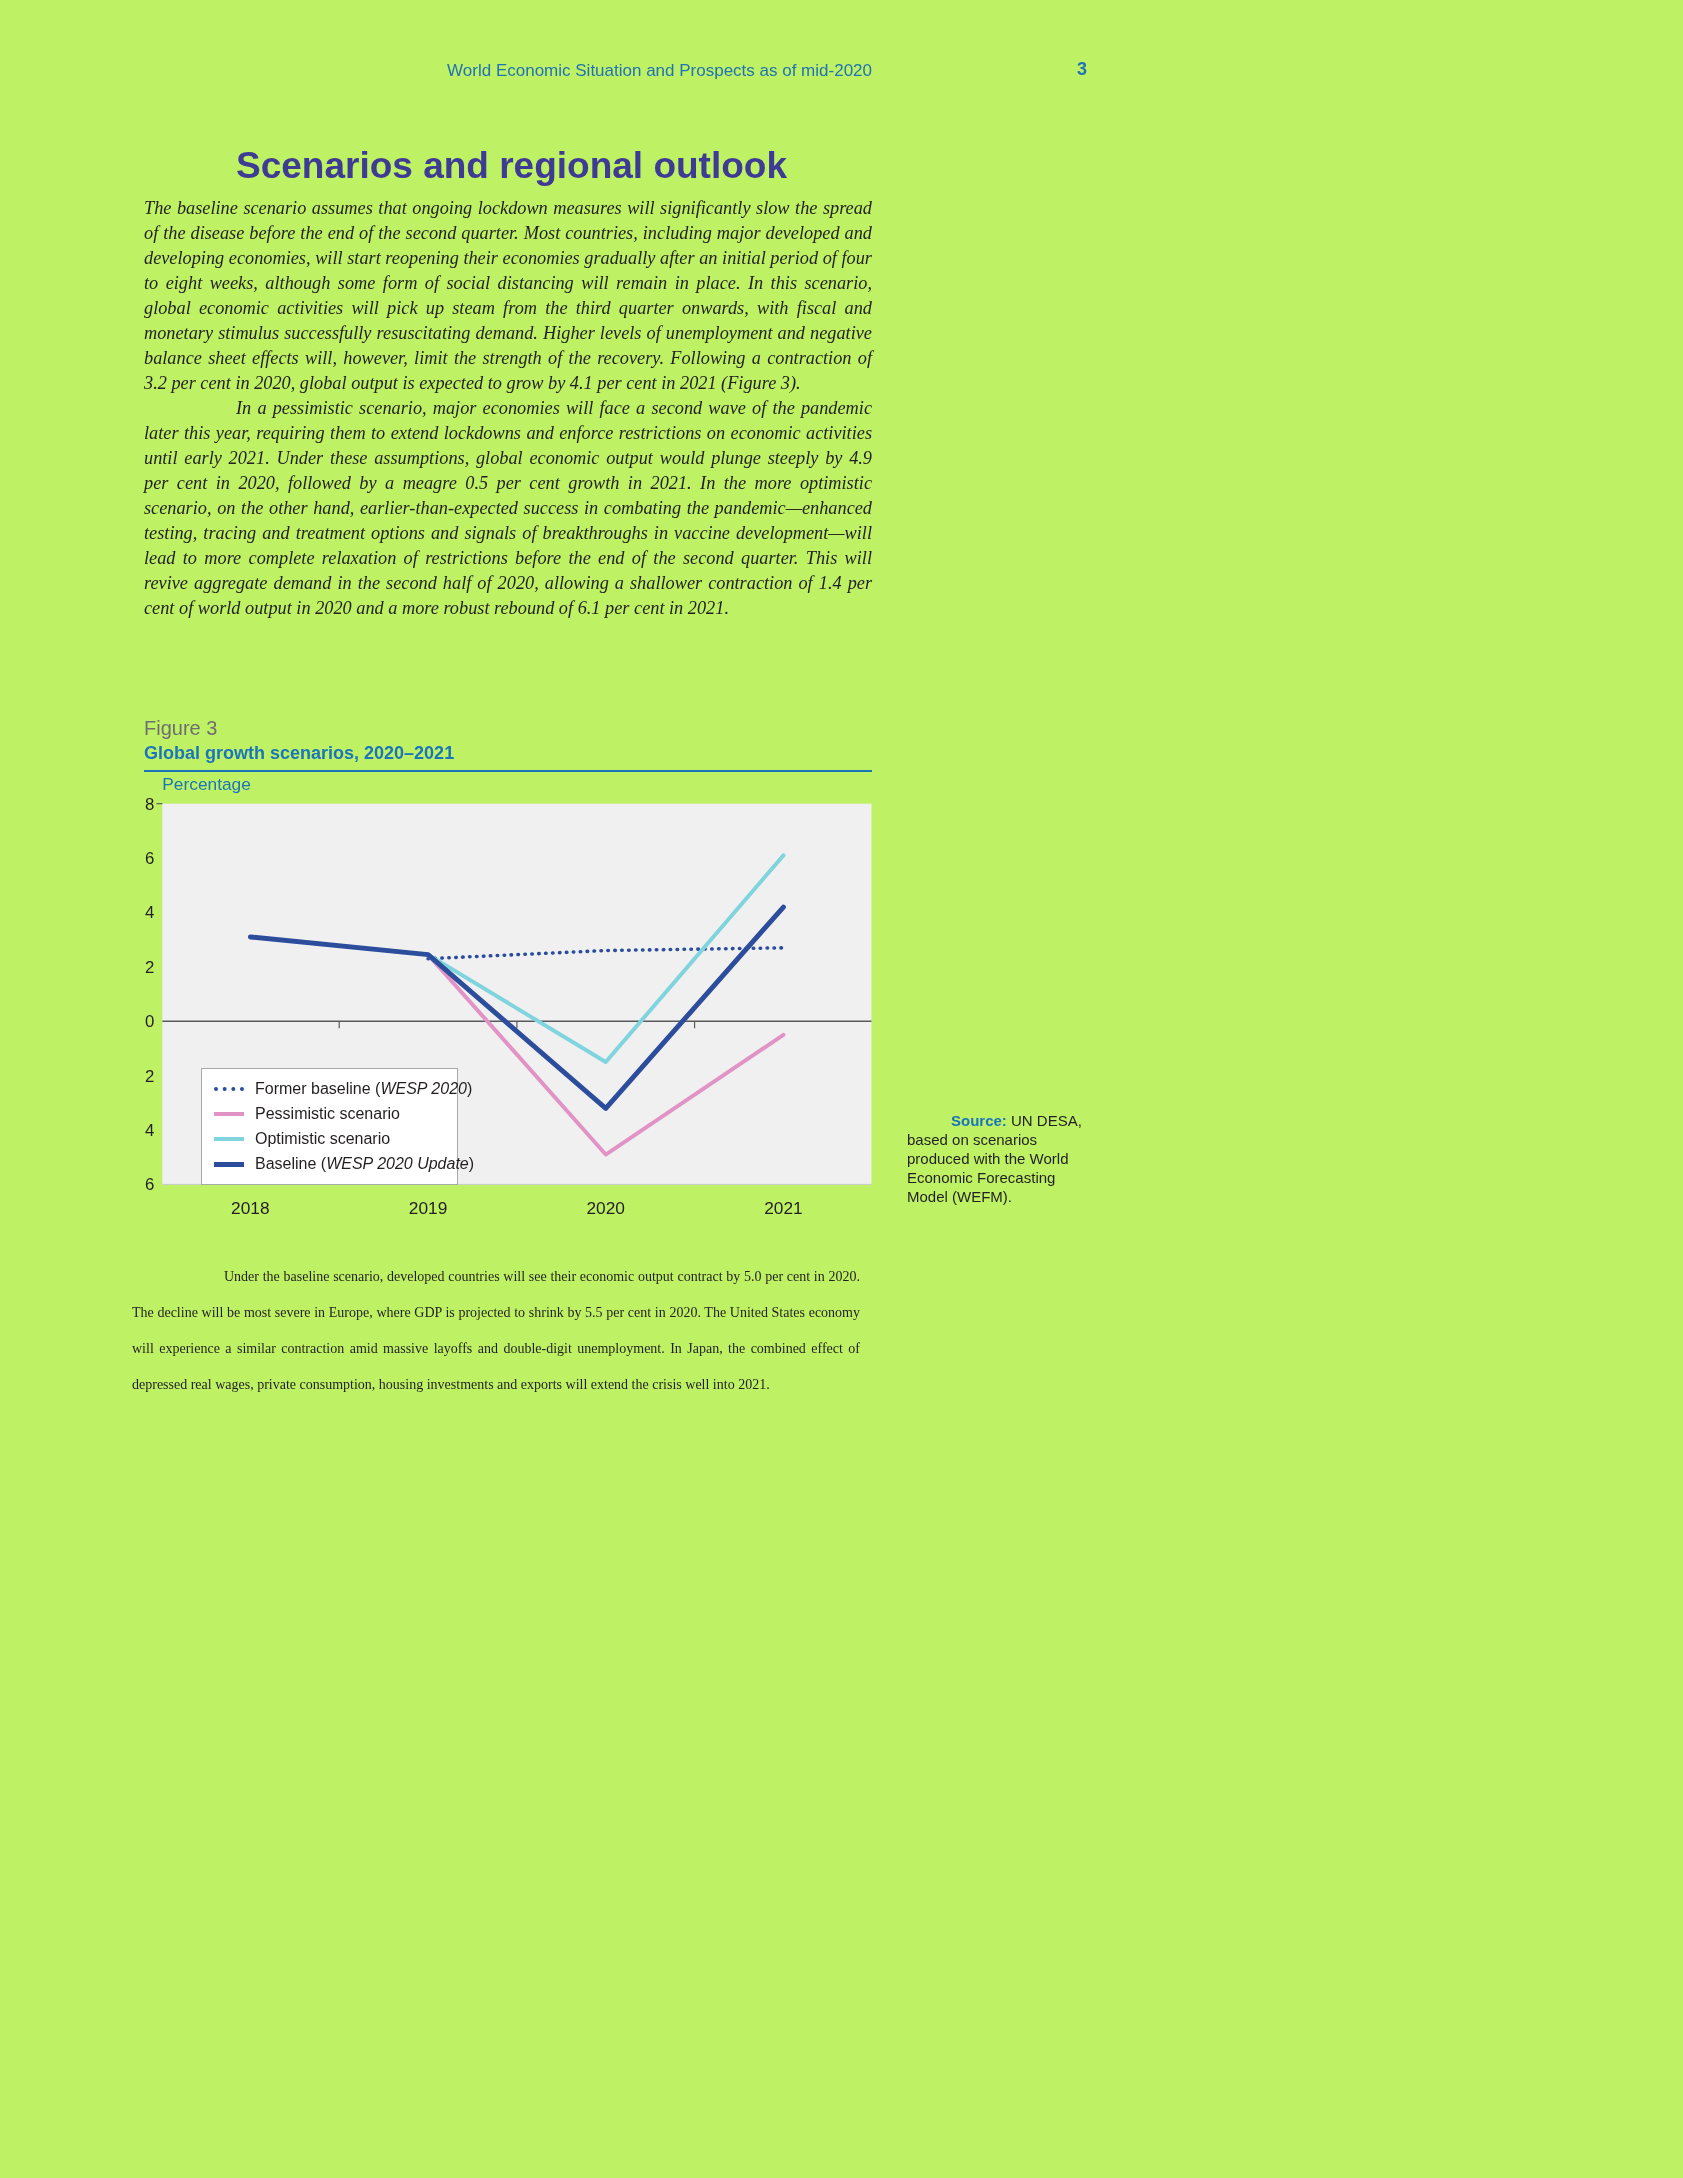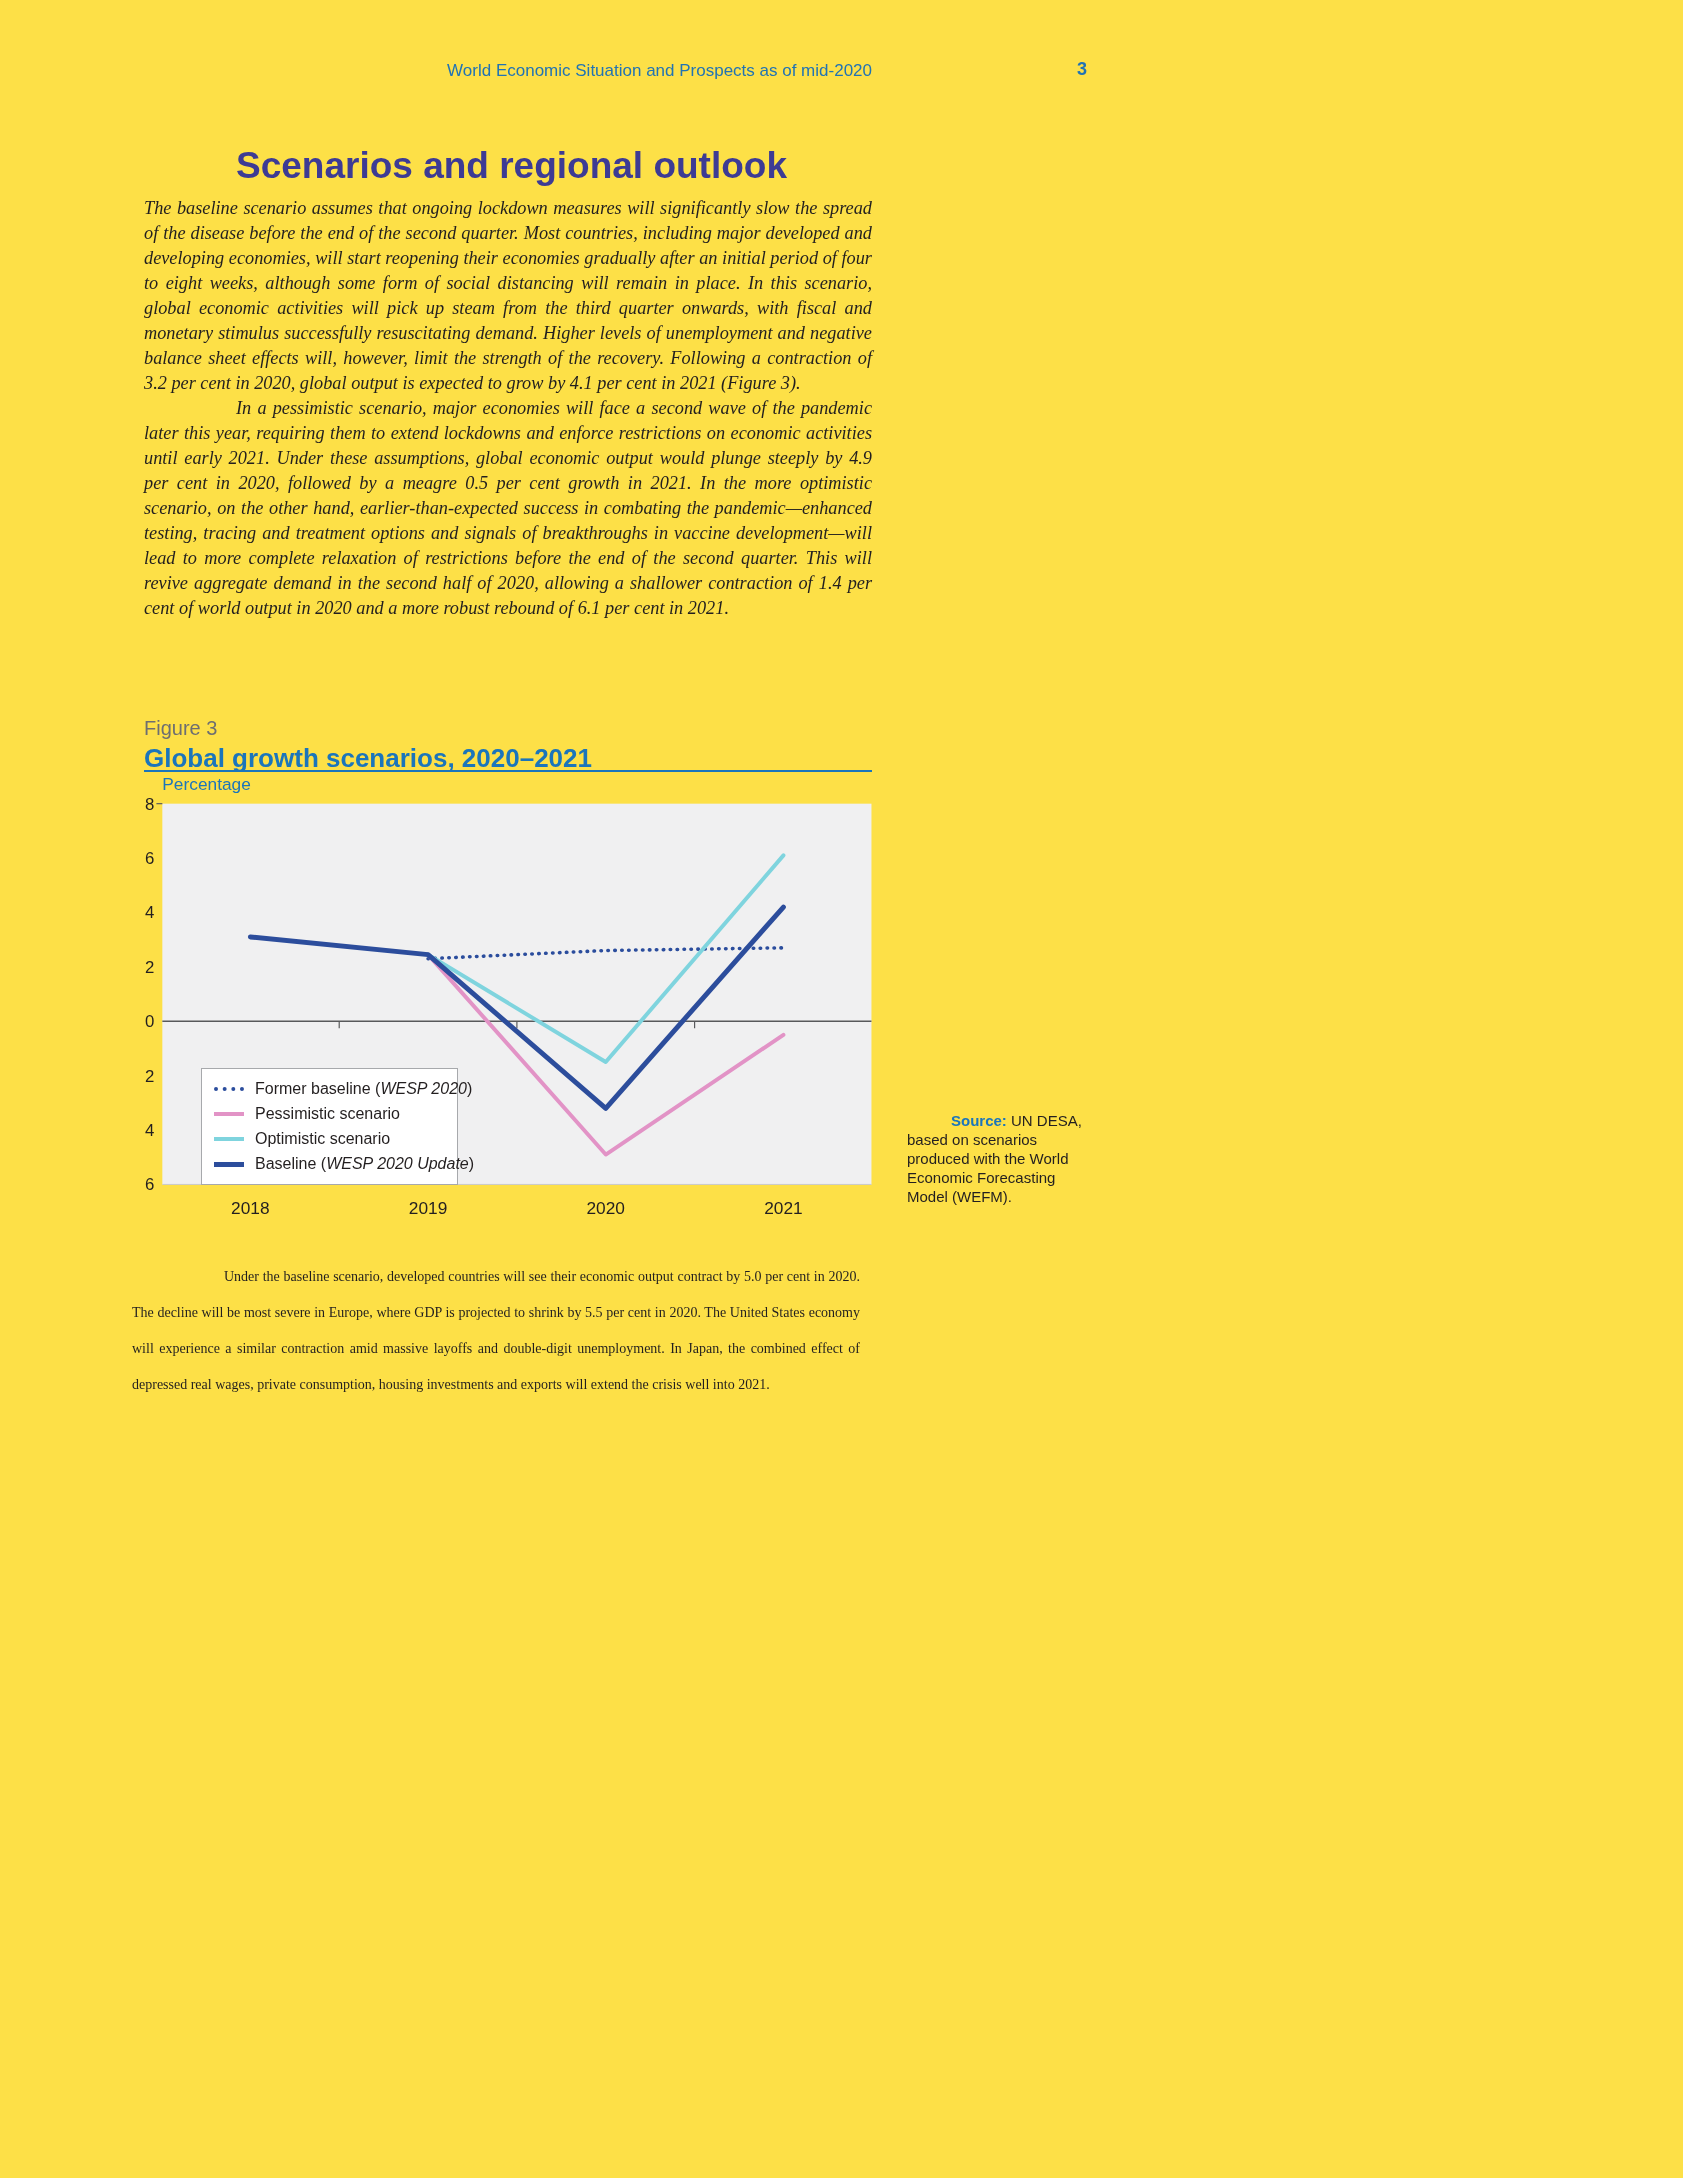--- a/index.html
+++ b/index.html
@@ -1,36 +1,36 @@
 <!DOCTYPE html>
 <html><head>
 <meta charset="utf-8">
 <style>
   * { margin:0; padding:0; box-sizing:border-box; }
   html,body { background:#ffffff; }
   body { width:1683px; height:2178px; font-family:"Liberation Serif", serif; color:#231f20; }
-  .page { position:relative; width:1683px; height:2178px; background:#fde047; overflow:hidden; }
+  .page { position:relative; width:1683px; height:2178px; background:#bef264; overflow:hidden; }
 
   .running-head { position:absolute; top:61px; left:144px; width:728px; text-align:right;
     font-family:"Liberation Sans", sans-serif; font-size:17px; color:#2173b4; }
   .page-number { position:absolute; top:59px; left:1077px;
     font-family:"Liberation Sans", sans-serif; font-size:18px; font-weight:bold; color:#2173b4; }
 
   .section-heading { position:absolute; top:145px; left:236px;
     font-family:"Liberation Sans", sans-serif; font-size:37px; font-weight:700; color:#3d3b94; }
 
   .body-copy { position:absolute; top:196px; left:144px; width:728px;
     font-size:18.3px; line-height:25px; text-align:justify; color:#221f1f; }
   .body-copy p { margin:0;font-style:italic; }
   .para-indent { text-indent:92px; }
 
   .figure-label { position:absolute; top:717px; left:144px;
     font-family:"Liberation Sans", sans-serif; font-size:20px; color:#6d6e71; }
   .figure-title { position:absolute; top:743px; left:144px;
-    font-family:"Liberation Sans", sans-serif; font-size:26px; font-weight:bold; color:#1b75bb; }
+    font-family:"Liberation Sans", sans-serif; font-size:18px; font-weight:bold; color:#1b75bb; }
   .figure-rule { position:absolute; top:770px; left:144px; width:728px; height:2px; background:#1b75bb; }
 
   .chart-wrap { position:absolute; top:774px; left:144px; width:728px; height:450px; }
   #chart-svg { display:block; }
 
   .legend { position:absolute; left:23px; top:294px; width:257px; background:#ffffff;
     border:1px solid #a7a9ac; padding:11px 12px; display:flex; flex-direction:column; gap:7px;margin-left:34px; }
   .legend-row { display:flex; align-items:center; gap:11px;
     font-family:"Liberation Sans", sans-serif; font-size:16px; color:#231f20; white-space:nowrap; }
   .swatch { width:30px; flex:0 0 30px; height:4px; }

